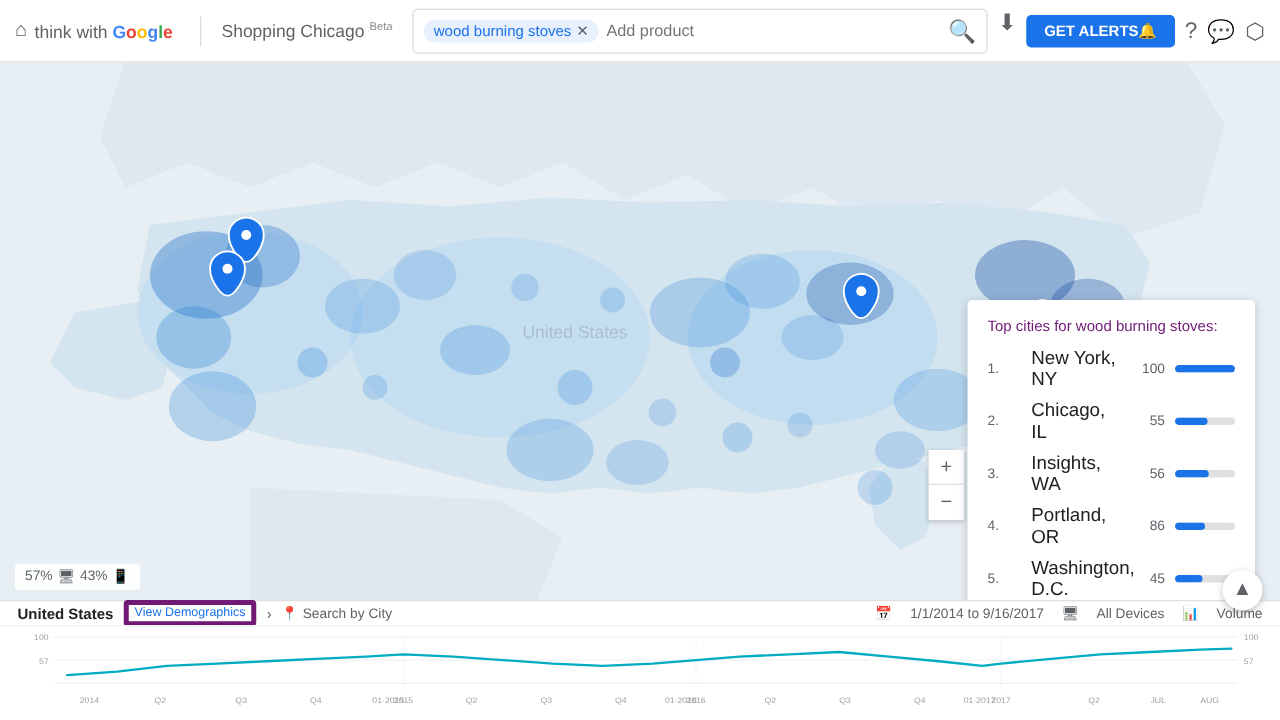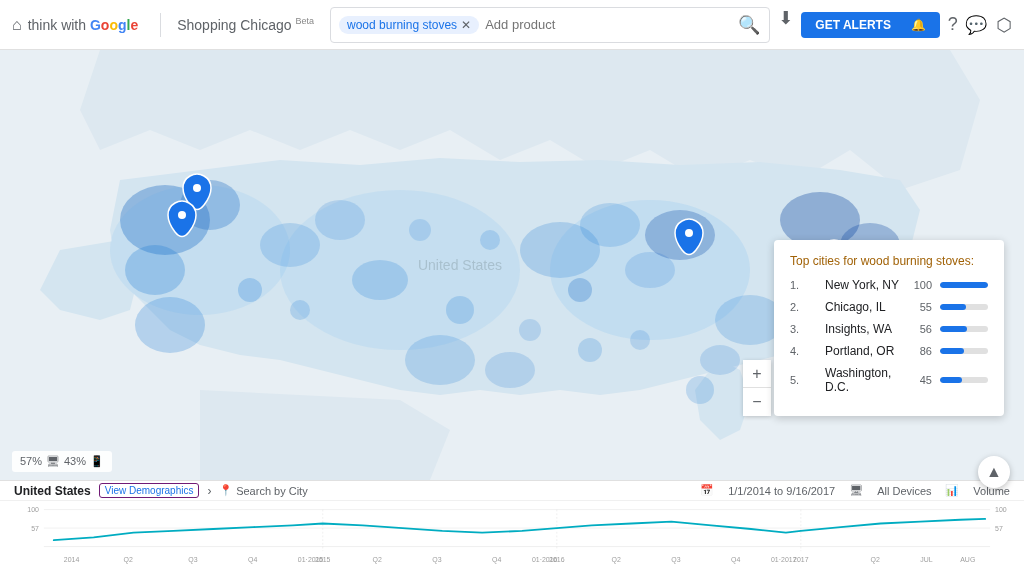--- a/index.html
+++ b/index.html
@@ -111,21 +111,21 @@
       background: #1a73e8;
       color: #fff;
       border: none;
       border-radius: 4px;
       padding: 6px 14px;
       font-size: 12px;
       font-weight: 600;
       cursor: pointer;
       display: flex;
       align-items: center;
-      gap: 20px;
+      gap: 0;
     }
     #header .icon-btn {
       font-size: 18px;
       color: #5f6368;
       cursor: pointer;
     }
 
     
     #map-container {
       position: relative;
@@ -148,37 +148,37 @@
       right: 20px;
       background: white;
       border-radius: 4px;
       box-shadow: 0 2px 8px rgba(0,0,0,0.2);
       padding: 14px 16px;
       width: 230px;
       z-index: 10;
     }
     .top-cities-panel .panel-title {
       font-size: 12px;
-      color: #a16207;
+      color: #701a75;
       margin-bottom: 10px;
     }
     .city-row {
       display: flex;
       align-items: center;
       margin-bottom: 8px;
       gap: 8px;
     }
     .city-rank {
       font-size: 11px;
       color: #5f6368;
       width: 12px;
       flex-shrink: 0;
     }
     .city-name {
-      font-size: 12px;
+      font-size: 15px;
       color: #202124;
       width: 90px;
       flex-shrink: 0;
       padding-left: 15px;
     }
     .city-score {
       font-size: 11px;
       color: #5f6368;
       width: 24px;
       flex-shrink: 0;
@@ -249,21 +249,21 @@
     }
     .bottom-bar-label {
       font-size: 12px;
       font-weight: 600;
       color: #202124;
     }
     .view-demo-btn {
       font-size: 10px;
       color: #1a73e8;
       background: none;
-      border: 1px solid #701a75;
+      border: 4px solid #701a75;
       border-radius: 3px;
       padding: 1px 5px;
       cursor: pointer;
     }
     .arrow-icon {
       font-size: 12px;
       color: #5f6368;
     }
     .city-search-btn {
       display: flex;

